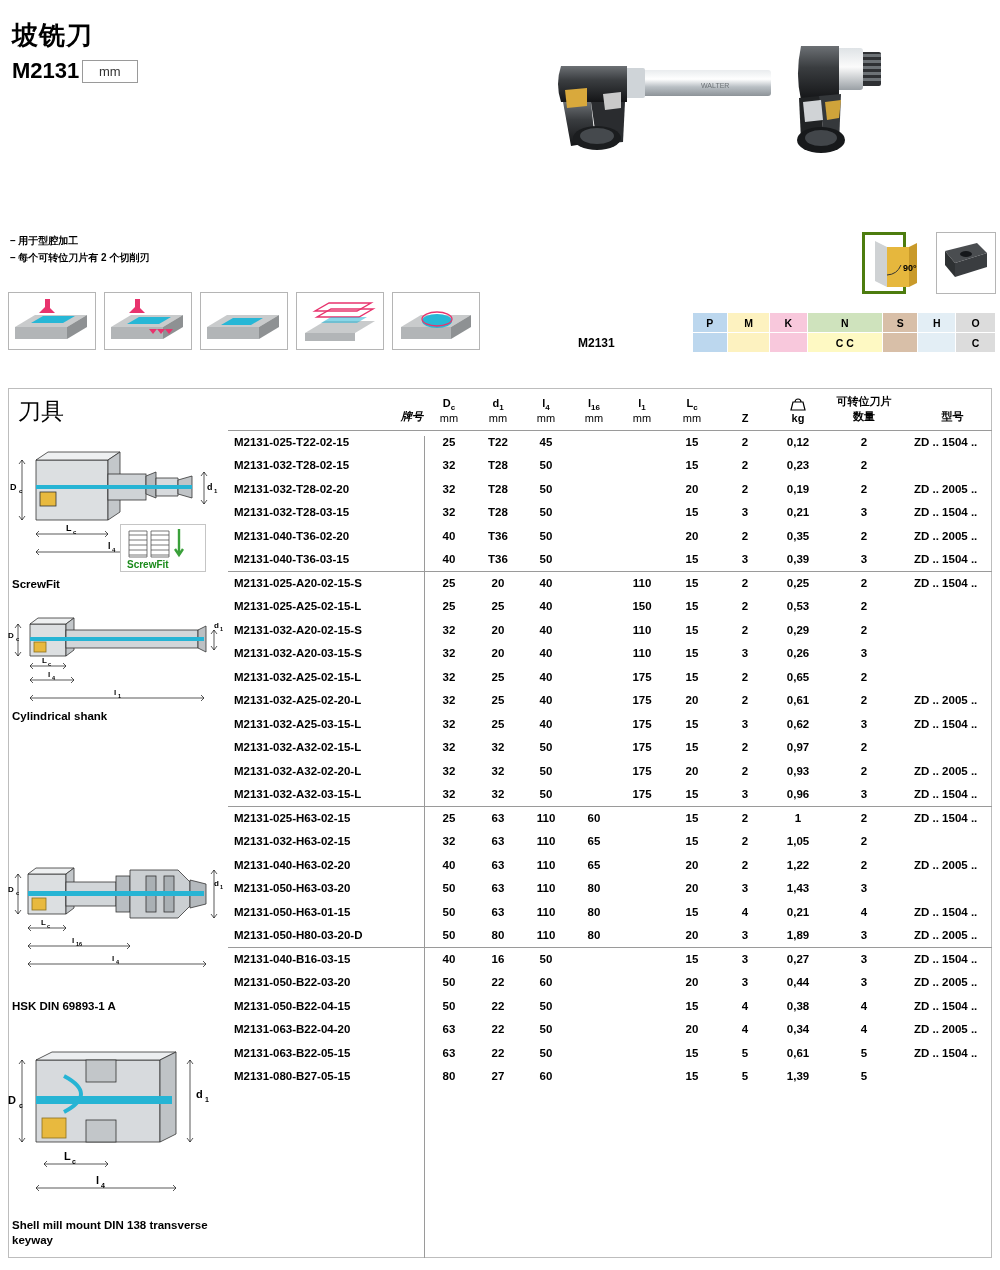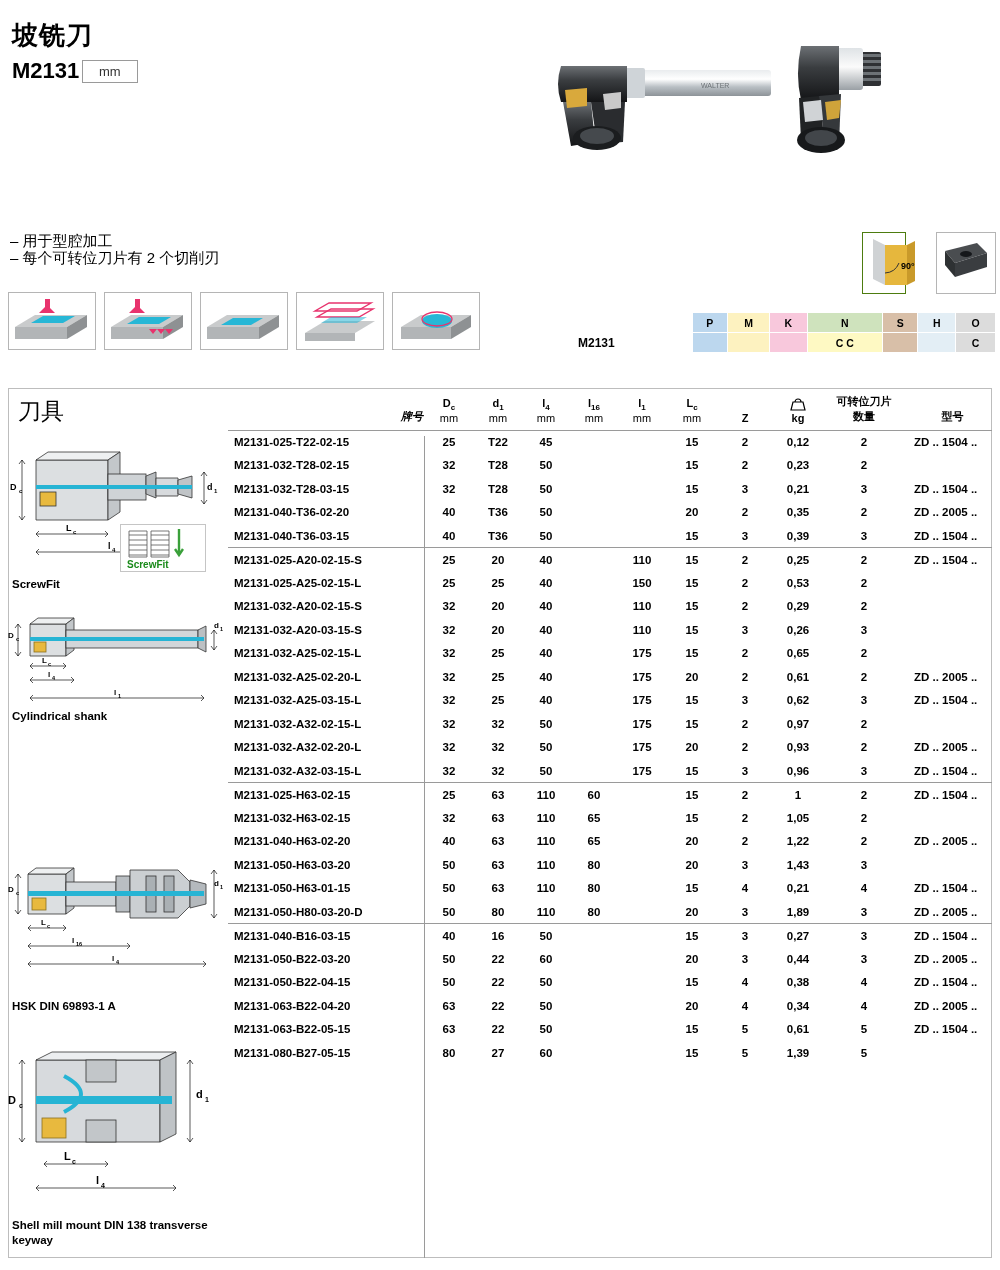--- a/index.html
+++ b/index.html
@@ -13,28 +13,28 @@
 
   
   .title-cn { position:absolute; left:12px; top:18px; font-size:26px; font-weight:bold; letter-spacing:1px; }
   .title-code { position:absolute; left:12px; top:58px; font-size:22px; font-weight:bold; }
   .unit-box { position:absolute; left:82px; top:60px; border:1px solid #9a9a9a; padding:3px 16px; font-size:13px; color:#333; background:#fff; }
 
   
   .photo { position:absolute; left:545px; top:30px; width:420px; height:140px; }
 
   
-  .notes { position:absolute; left:10px; top:232px; font-size:15px; font-weight:normal; line-height:17px; }
+  .notes { position:absolute; left:10px; top:232px; font-size:10px; font-weight:bold; line-height:17px; }
 
   
   .appicons { position:absolute; left:8px; top:292px; display:flex; gap:8px; }
   .appicon { width:88px; height:58px; border:1px solid #b5b5b5; background:#fff; position:relative; overflow:hidden; }
 
   
-  .anglebox { position:absolute; left:862px; top:232px; width:44px; height:62px; border:1px solid #4d7c0f; background:#fff; }
+  .anglebox { position:absolute; left:862px; top:232px; width:44px; height:62px; border:3px solid #4d7c0f; background:#fff; }
   .insertbox { position:absolute; left:936px; top:232px; width:60px; height:62px; border:1px solid #b5b5b5; background:#fff; }
 
   
   .mat { position:absolute; left:572px; top:312px; width:424px; }
   .mat table { border-collapse:collapse; width:100%; font-size:10.5px; }
   .mat th, .mat td { border:1px solid #fff; text-align:center; height:20px; font-weight:bold; }
   .mat .lbl { background:#fff; border:none; text-align:left; padding-left:6px; font-size:12px; width:120px; }
   .mat .h { font-weight:bold; }
 
   
@@ -433,20 +433,33 @@
           <td>50</td>
           <td></td>
           <td></td>
           <td>15</td>
           <td>2</td>
           <td>0,23</td>
           <td>2</td>
           <td class="model"></td>
         </tr>
         <tr>
+          <td class="name">M2131-032-T28-02-20</td>
+          <td>32</td>
+          <td>T28</td>
+          <td>50</td>
+          <td></td>
+          <td></td>
+          <td>20</td>
+          <td>2</td>
+          <td>0,19</td>
+          <td>2</td>
+          <td class="model">ZD .. 2005 ..</td>
+        </tr>
+        <tr>
           <td class="name">M2131-032-T28-03-15</td>
           <td>32</td>
           <td>T28</td>
           <td>50</td>
           <td></td>
           <td></td>
           <td>15</td>
           <td>3</td>
           <td>0,21</td>
           <td>3</td>

